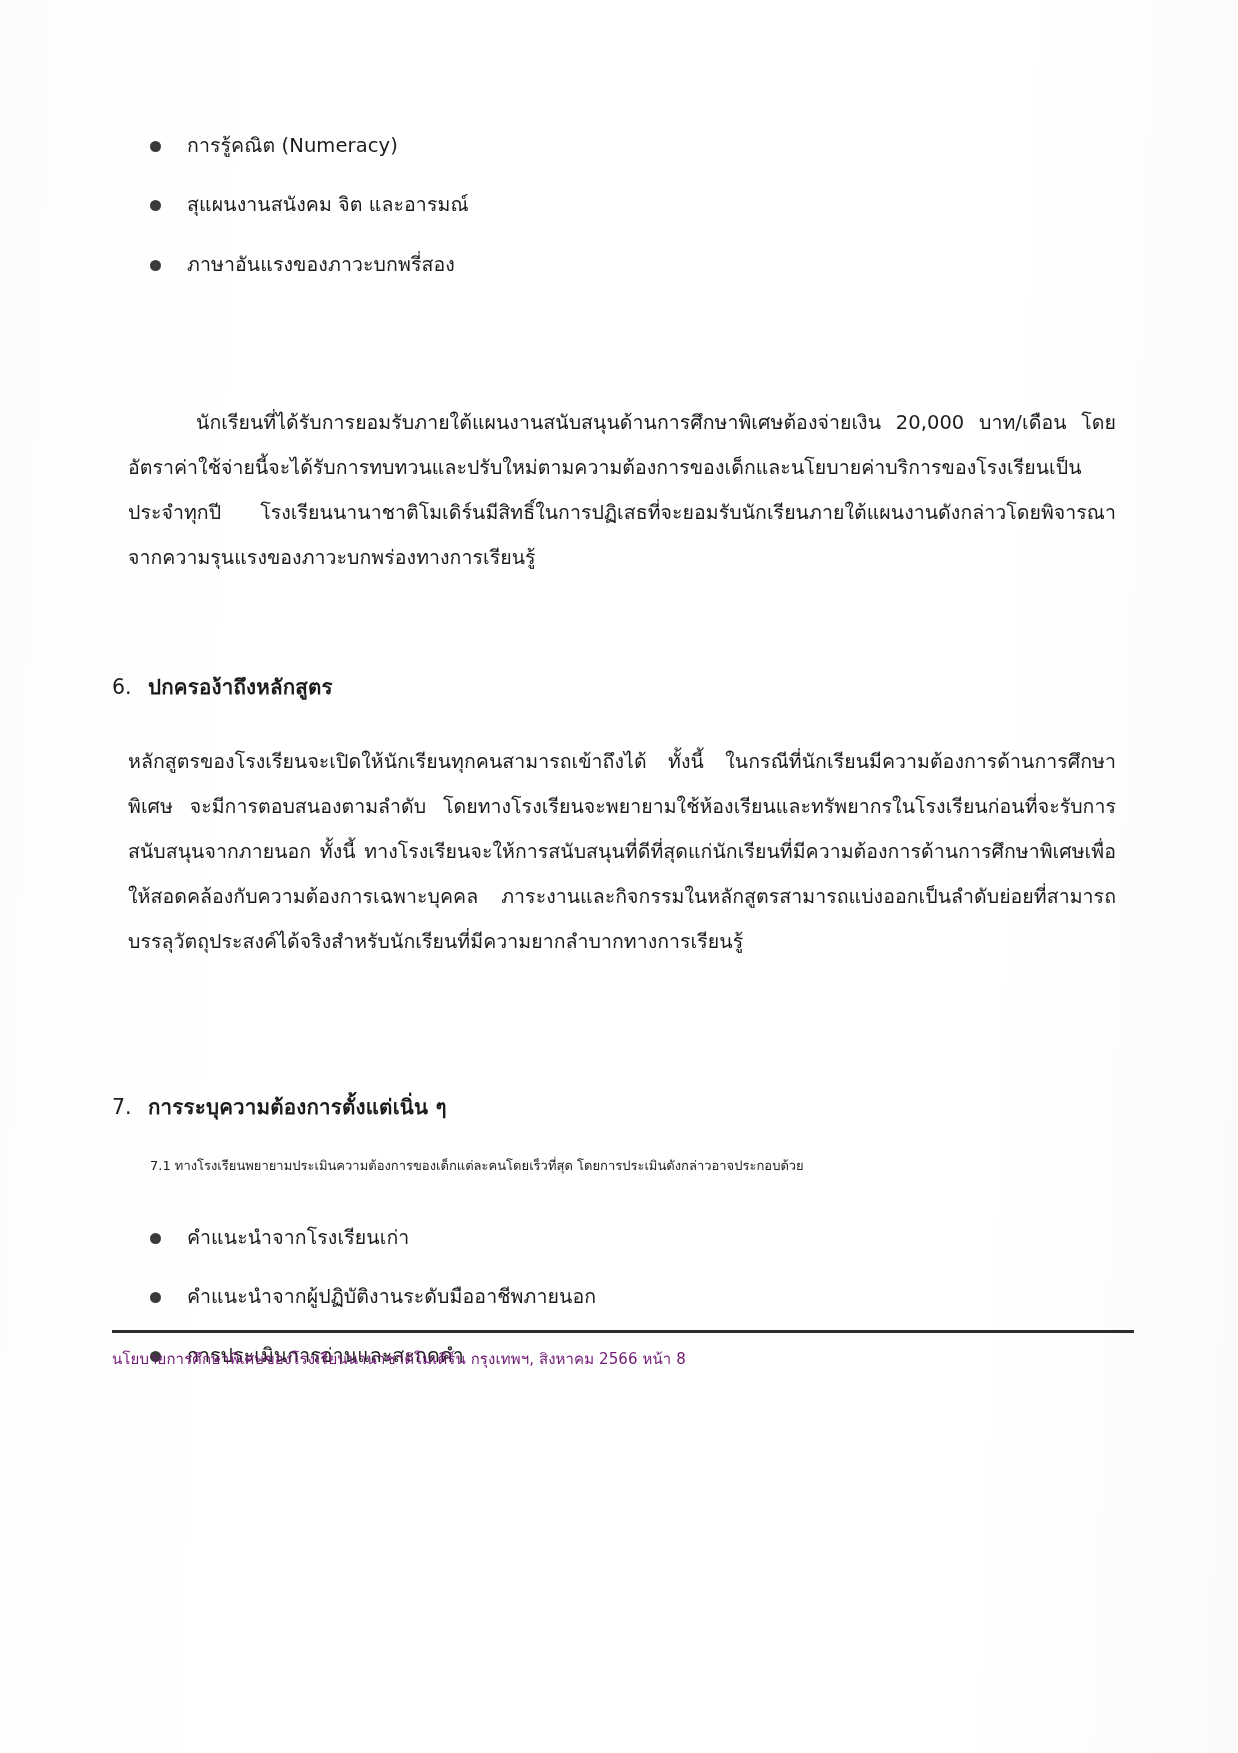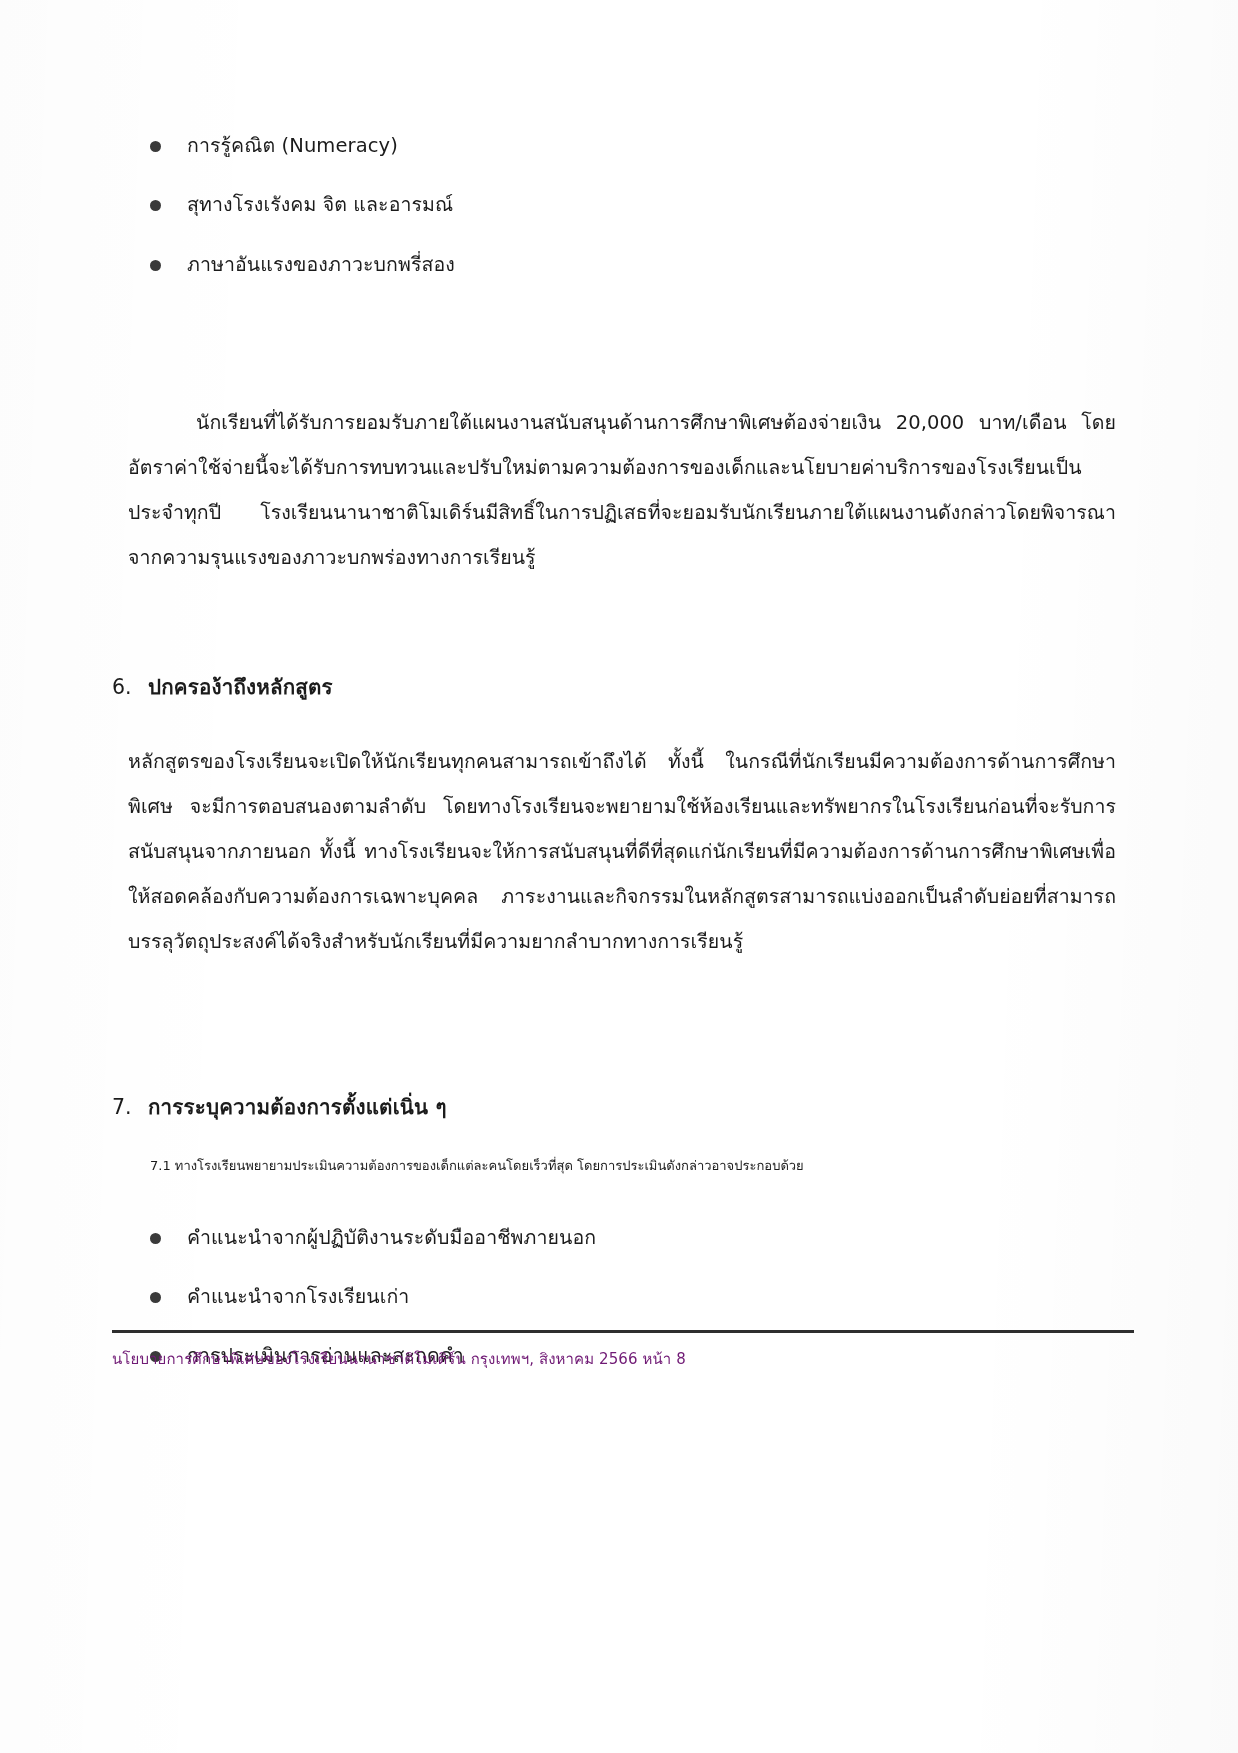--- a/index.html
+++ b/index.html
@@ -138,21 +138,21 @@
 
     <div class="top-spacer"></div>
 
     <ul class="bullet-list list-indent">
       <li class="bullet-item">
         <span class="bullet-marker"></span>
         <span class="bullet-text">การรู้คณิต (Numeracy)</span>
       </li>
       <li class="bullet-item">
         <span class="bullet-marker"></span>
-        <span class="bullet-text">สุทางโรงเรังคม จิต และอารมณ์</span>
+        <span class="bullet-text">สุแผนงานสนังคม จิต และอารมณ์</span>
       </li>
       <li class="bullet-item">
         <span class="bullet-marker"></span>
         <span class="bullet-text">ภาษาอันแรงของภาวะบกพรี่สอง</span>
       </li>
     </ul>
 
     <div class="gap-xl"></div>
 
     <p class="para indent">นักเรียนที่ได้รับการยอมรับภายใต้แผนงานสนับสนุนด้านการศึกษาพิเศษต้องจ่ายเงิน 20,000 บาท/เดือน โดยอัตราค่าใช้จ่ายนี้จะได้รับการทบทวนและปรับใหม่ตามความต้องการของเด็กและนโยบายค่าบริการของโรงเรียนเป็นประจำทุกปี โรงเรียนนานาชาติโมเดิร์นมีสิทธิ์ในการปฏิเสธที่จะยอมรับนักเรียนภายใต้แผนงานดังกล่าวโดยพิจารณาจากความรุนแรงของภาวะบกพร่องทางการเรียนรู้</p>
@@ -178,25 +178,25 @@
 
     <div class="gap-sm"></div>
 
     <p class="subsection">7.1 ทางโรงเรียนพยายามประเมินความต้องการของเด็กแต่ละคนโดยเร็วที่สุด โดยการประเมินดังกล่าวอาจประกอบด้วย</p>
 
     <div class="gap-md"></div>
 
     <ul class="bullet-list list-indent">
       <li class="bullet-item">
         <span class="bullet-marker"></span>
+        <span class="bullet-text">คำแนะนำจากโรงเรียนเก่า</span>
+      </li>
+      <li class="bullet-item">
+        <span class="bullet-marker"></span>
         <span class="bullet-text">คำแนะนำจากผู้ปฏิบัติงานระดับมืออาชีพภายนอก</span>
-      </li>
-      <li class="bullet-item">
-        <span class="bullet-marker"></span>
-        <span class="bullet-text">คำแนะนำจากโรงเรียนเก่า</span>
       </li>
       <li class="bullet-item">
         <span class="bullet-marker"></span>
         <span class="bullet-text">การประเมินการอ่านและสะกดคำ</span>
       </li>
     </ul>
 
   </div>
 
   <div class="footer">

